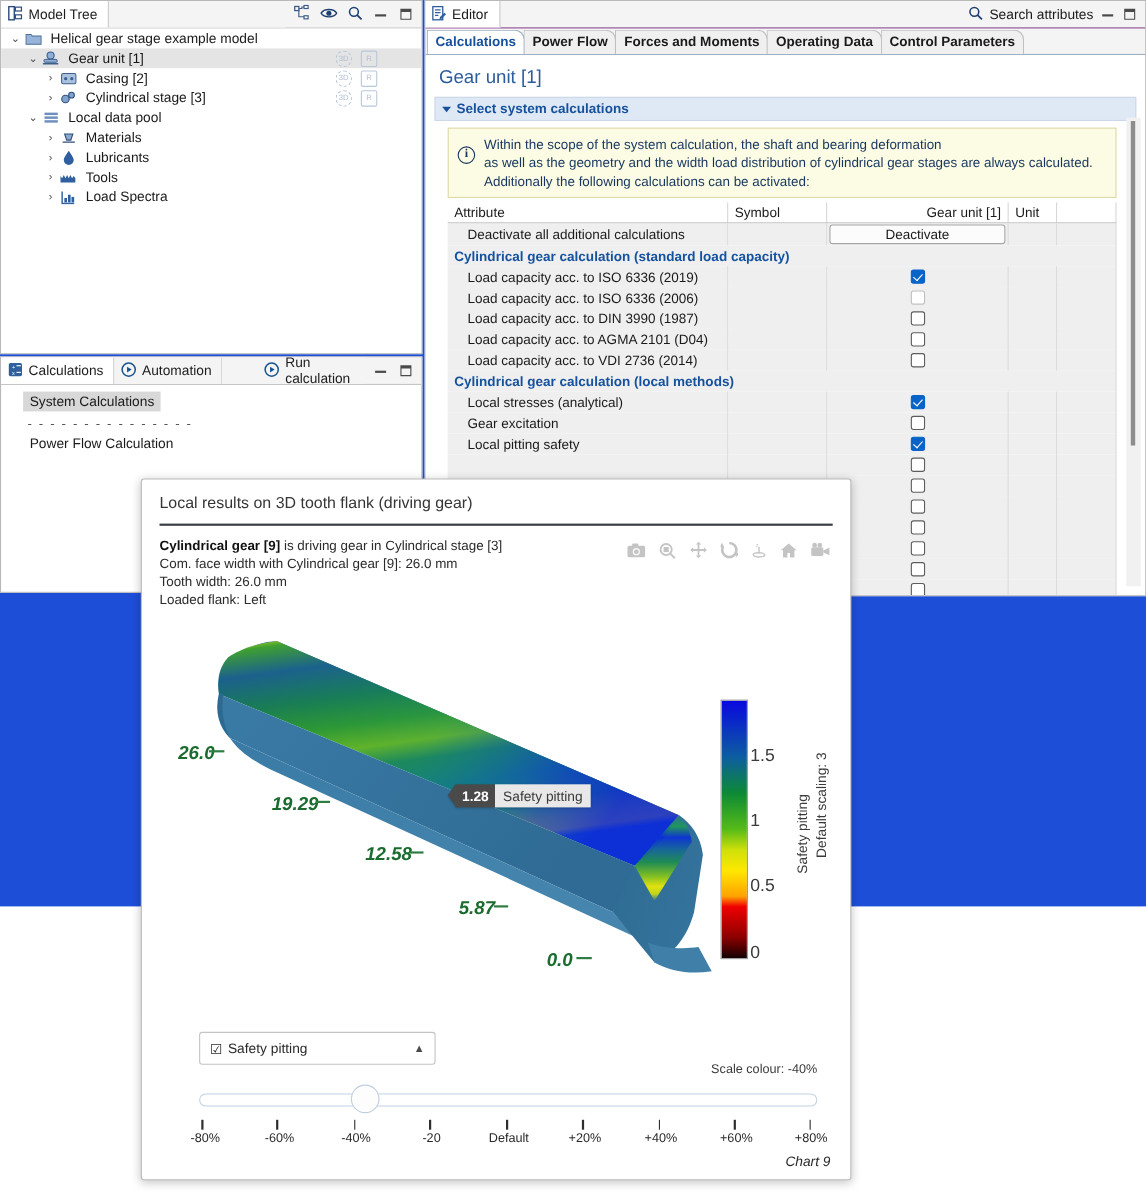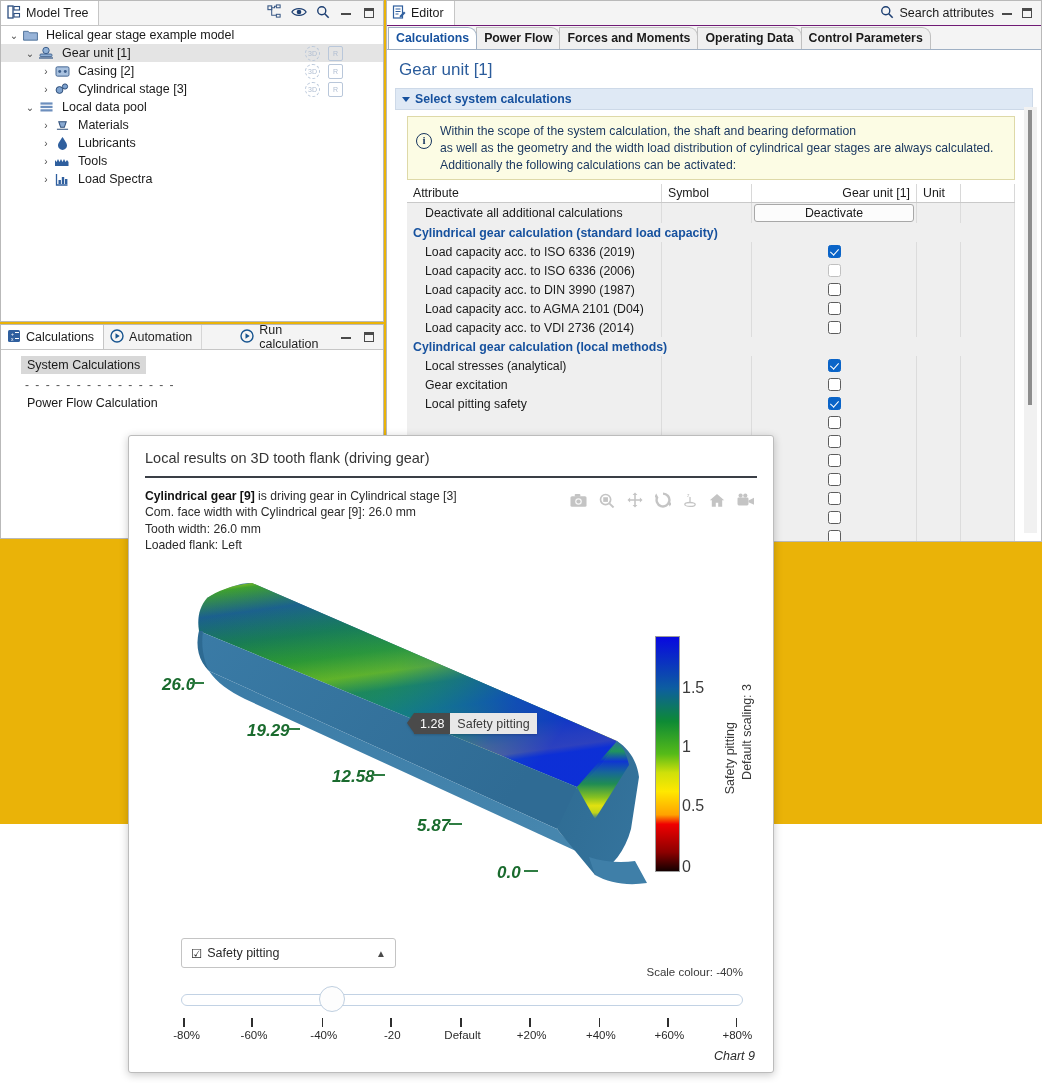--- a/index.html
+++ b/index.html
@@ -5,21 +5,21 @@
   * { box-sizing: border-box; }
   html, body {
     margin: 0; padding: 0;
     width: 1042px; height: 1083px;
     background: #ffffff;
     font-family: "Liberation Sans", sans-serif;
     font-size: 12px;
     color: #1a1a1a;
     overflow: hidden;
   }
-  #root { position: relative; width: 1042px; height: 824px; background:#eab308; }
+  #root { position: relative; width: 1042px; height: 824px; background:#1d4ed8; }
 
   
   .panel { position: absolute; background: #ffffff; border: 1px solid #b9b9b9; }
   .panel-tabbar {
     height: 25px; background: #f4f4f4;
     border-bottom: 1px solid #c6c6c6;
     display: flex; align-items: stretch; position: relative;
   }
   .ptab {
     display: flex; align-items: center; gap: 5px;
@@ -123,21 +123,21 @@
   .cd-meta { padding:10px 0 0 16px; font-size:12.2px; color:#2b2b2b; line-height:1.34; }
   .cd-meta b { color:#111; }
   .cd-tools { position:absolute; right:18px; top:56px; display:flex; gap:12px; align-items:center; }
   .tool-ic { opacity:.58; cursor:pointer; display:flex; align-items:center; }
 
   .viewport { position:absolute; left:8px; top:125px; right:8px; height:430px; overflow:hidden; }
   .axlabel { position:absolute; font-size:17px; color:#1a6b2e; font-weight:bold; white-space:nowrap;font-style:italic; }
   .tick { position:absolute; height:1.5px; background:#2f7d43; }
   .tooltip3d { position:absolute; display:flex; align-items:stretch; height:21px; filter:drop-shadow(0 1px 1px rgba(0,0,0,.18)); }
   .tt-arrow { width:0;height:0;border-top:10.5px solid transparent;border-bottom:10.5px solid transparent;border-right:7px solid #4a4a4a; }
-  .tt-val { background:#4a4a4a; color:#fff; font-size:12.5px; padding:0 6px; display:flex; align-items:center; font-weight:normal; }
+  .tt-val { background:#4a4a4a; color:#fff; font-size:12.5px; padding:0 6px; display:flex; align-items:center; font-weight:bold; }
   .tt-name { background:#e8e8e8; color:#3a3a3a; font-size:12.5px; padding:0 7px; display:flex; align-items:center; }
 
   
   .cbar-wrap { position:absolute; left:518px; top:75px; }
   .cbar { width:25px; height:236px; border:1px solid #9c9c9c; }
   .cbar-tick { position:absolute; left:27px; font-size:16px; color:#3a3a3a; transform:translateY(-50%); }
   .cbar-vtext { position:absolute; font-size:12.5px; color:#3a3a3a; writing-mode:vertical-rl; transform:rotate(180deg); white-space:nowrap; }
 
   
   .combo {

